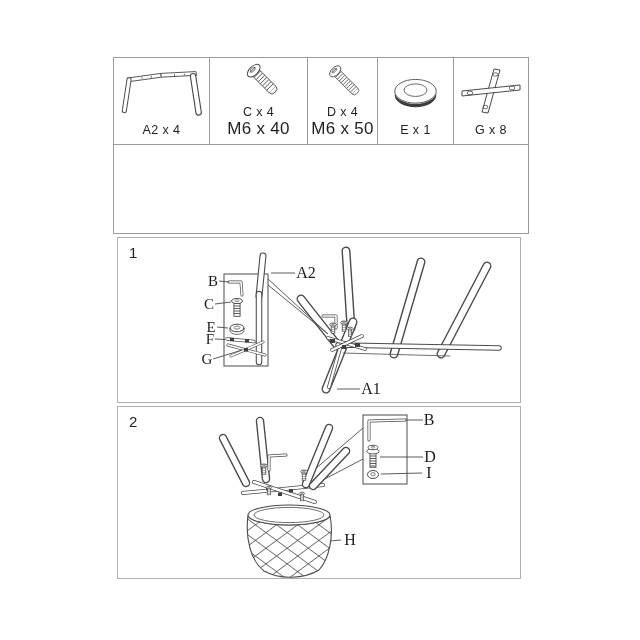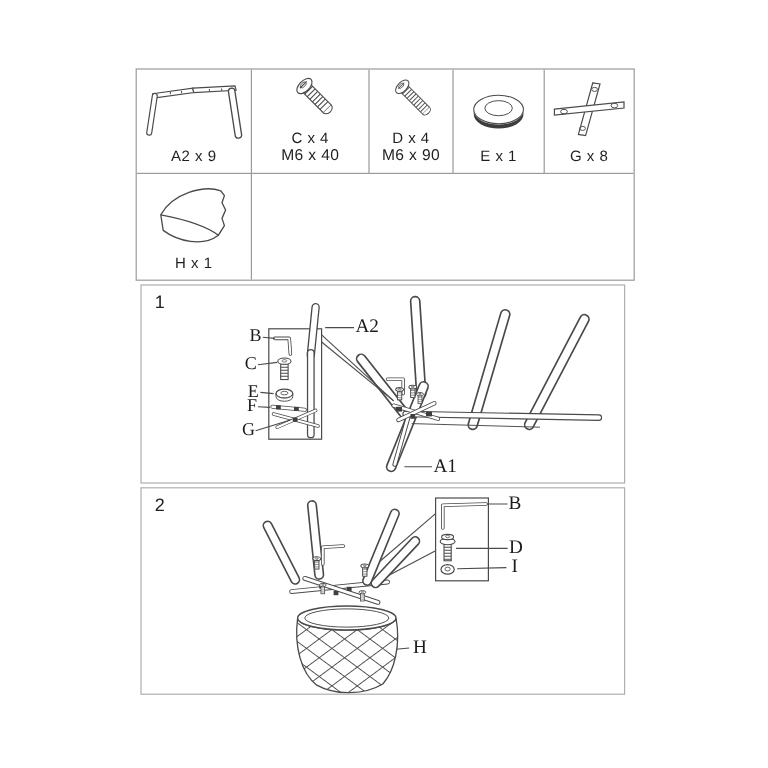--- a/index.html
+++ b/index.html
@@ -3,21 +3,21 @@
 <meta charset="utf-8">
 <style>
   html,body{margin:0;padding:0;background:#fff}
   .page{position:relative;width:640px;height:640px;background:#ffffff;font-family:"Liberation Sans",sans-serif;overflow:hidden}
   .parts-table{position:absolute;left:113px;top:57px;display:grid;grid-template-columns:96px 98px 70px 76px 74px;grid-template-rows:87px 88px;border:1px solid #9a9a9a;background:#fff}
   .cell{border-right:1px solid #9a9a9a;border-bottom:1px solid #9a9a9a;box-sizing:border-box;display:flex;flex-direction:column;align-items:center;justify-content:flex-start;padding:3px 2px 7px}
   .cell:nth-child(5n){border-right:none}
   .cell:nth-child(n+6){border-bottom:none}
   .art{flex:1;display:flex;align-items:center;justify-content:center;width:100%}
   .cell-label{font-size:12.5px;color:#1f1f1f;letter-spacing:.4px;line-height:1.15;text-align:center}
-  .cell-spec{font-size:13px;color:#1f1f1f;letter-spacing:.3px;line-height:1.15;text-align:center}
+  .cell-spec{font-size:17px;color:#1f1f1f;letter-spacing:.3px;line-height:1.15;text-align:center}
   .step-box{position:absolute;left:117px;width:404px;border:1px solid #aeaeae;background:#fff;box-sizing:border-box}
   #step1{top:237px;height:166px}
   #step2{top:406px;height:173px}
   .step-svg{position:absolute;left:0;top:0}
   .step-num{position:absolute;left:11px;top:6px;font-size:15px;color:#222}
   .callout{position:absolute;transform:translate(-50%,-50%);font-family:"Liberation Serif",serif;font-size:15px;color:#1c1c1c;white-space:nowrap}
   .callout.big{font-size:16px}
   .to{fill:none;stroke:#4a4a4a;stroke-linecap:round;stroke-linejoin:round}
   .ti{fill:none;stroke:#ffffff;stroke-linecap:round;stroke-linejoin:round}
   .ln{stroke:#4a4a4a;stroke-width:.9;fill:none}
@@ -39,21 +39,21 @@
           <line x1="28" y1="13.5" x2="28" y2="15.5" class="ln" stroke-width=".7"></line>
           <line x1="38" y1="12.6" x2="38" y2="14.6" class="ln" stroke-width=".7"></line>
           <line x1="63" y1="10.8" x2="63" y2="12.8" class="ln" stroke-width=".7"></line>
           <line x1="74" y1="10.3" x2="74" y2="12.3" class="ln" stroke-width=".7"></line>
           <path class="to" stroke-width="5.5" d="M14,17 L9,50"></path>
             <path class="ti" stroke-width="3.4" d="M14,17 L9,50"></path>
           <path class="to" stroke-width="7" d="M83,13 L89,52"></path>
             <path class="ti" stroke-width="4.6" d="M83,13 L89,52"></path>
         </svg>
       </div>
-      <div class="cell-label">A2 x 9</div>
+      <div class="cell-label">A2 x 4</div>
     </div>
 
 
     <div class="cell">
       <div class="art">
         <svg width="76" height="44" viewBox="0 0 76 44">
           <g transform="translate(10,-2) rotate(45 22 11)">
             <rect x="25" y="6.4" width="25" height="9.2" class="wf" stroke-width=".9"></rect>
             <line x1="28" y1="6.4" x2="28" y2="15.6" class="ln" stroke-width=".5"></line>
             <line x1="31" y1="6.4" x2="31" y2="15.6" class="ln" stroke-width=".5"></line>
@@ -88,21 +88,21 @@
             <line x1="49" y1="6.4" x2="49" y2="15.6" class="ln" stroke-width=".5"></line>
             <line x1="52" y1="6.4" x2="52" y2="15.6" class="ln" stroke-width=".5"></line>
             <path d="M55,6.4 a3.4,4.6 0 0 1 0,9.2" class="wf" stroke-width=".9"></path>
             <ellipse cx="23" cy="11" rx="4.4" ry="7.8" class="wf" stroke-width="1"></ellipse>
             <ellipse cx="21.6" cy="11" rx="1.7" ry="3" fill="none" stroke="#4a4a4a" stroke-width=".7"></ellipse>
             <line x1="21.6" y1="7" x2="21.6" y2="15" class="ln" stroke-width=".5"></line>
           </g>
         </svg>
       </div>
       <div class="cell-label">D x 4</div>
-      <div class="cell-spec">M6 x 90</div>
+      <div class="cell-spec">M6 x 50</div>
     </div>
 
     <div class="cell">
       <div class="art">
         <svg width="96" height="62" viewBox="0 0 96 62">
           <path d="M20,31 a28,16 0 0 0 56,0 l0,4.5 a28,16 0 0 1 -56,0 z" fill="#3d3d3d" stroke="none"></path>
           <ellipse cx="48" cy="30" rx="28" ry="16" class="wf" stroke-width="1.2"></ellipse>
           <ellipse cx="48" cy="28.5" rx="15.5" ry="8.5" class="wf" stroke-width="1.1"></ellipse>
         </svg>
       </div>
@@ -117,29 +117,20 @@
           <polygon points="6,30 64,24 64,29 6,35" class="wf" stroke-width="1"></polygon>
           <ellipse cx="14" cy="32" rx="2.8" ry="1.9" fill="none" stroke="#4a4a4a" stroke-width=".8"></ellipse>
           <ellipse cx="56" cy="27" rx="2.8" ry="1.9" fill="none" stroke="#4a4a4a" stroke-width=".8"></ellipse>
           <ellipse cx="39.5" cy="13.5" rx="2.4" ry="1.7" fill="none" stroke="#4a4a4a" stroke-width=".8"></ellipse>
           <ellipse cx="29.5" cy="46" rx="2.4" ry="1.7" fill="none" stroke="#4a4a4a" stroke-width=".8"></ellipse>
         </svg>
       </div>
       <div class="cell-label">G x 8</div>
     </div>
 
-    <div class="cell">
-      <div class="art">
-        <svg width="76" height="62" viewBox="0 0 76 62">
-          <path d="M10,30 C20,12 46,5 60,10 L63,14 L61,20 L64,26 L61,33 L63,39 L58,47 C45,57 24,52 12,43 Z" class="wf" stroke-width="1.1"></path>
-          <path d="M10,30 C26,33 46,38 58,47" fill="none" stroke="#4a4a4a" stroke-width="1"></path>
-        </svg>
-      </div>
-      <div class="cell-label">H x 1</div>
-    </div>
 
   </div>
 
   <div class="step-box" id="step1">
     <svg class="step-svg" width="402" height="164" viewBox="0 0 402 164">
       <defs>
         <g id="boltg">
           <rect x="-1.8" y="1" width="3.6" height="8.2" fill="#fff" stroke="#4a4a4a" stroke-width="0.8"></rect>
           <line x1="-1.8" y1="3.4" x2="1.8" y2="3.4" stroke="#4a4a4a" stroke-width="0.5"></line>
           <line x1="-1.8" y1="5.4" x2="1.8" y2="5.4" stroke="#4a4a4a" stroke-width="0.5"></line>

